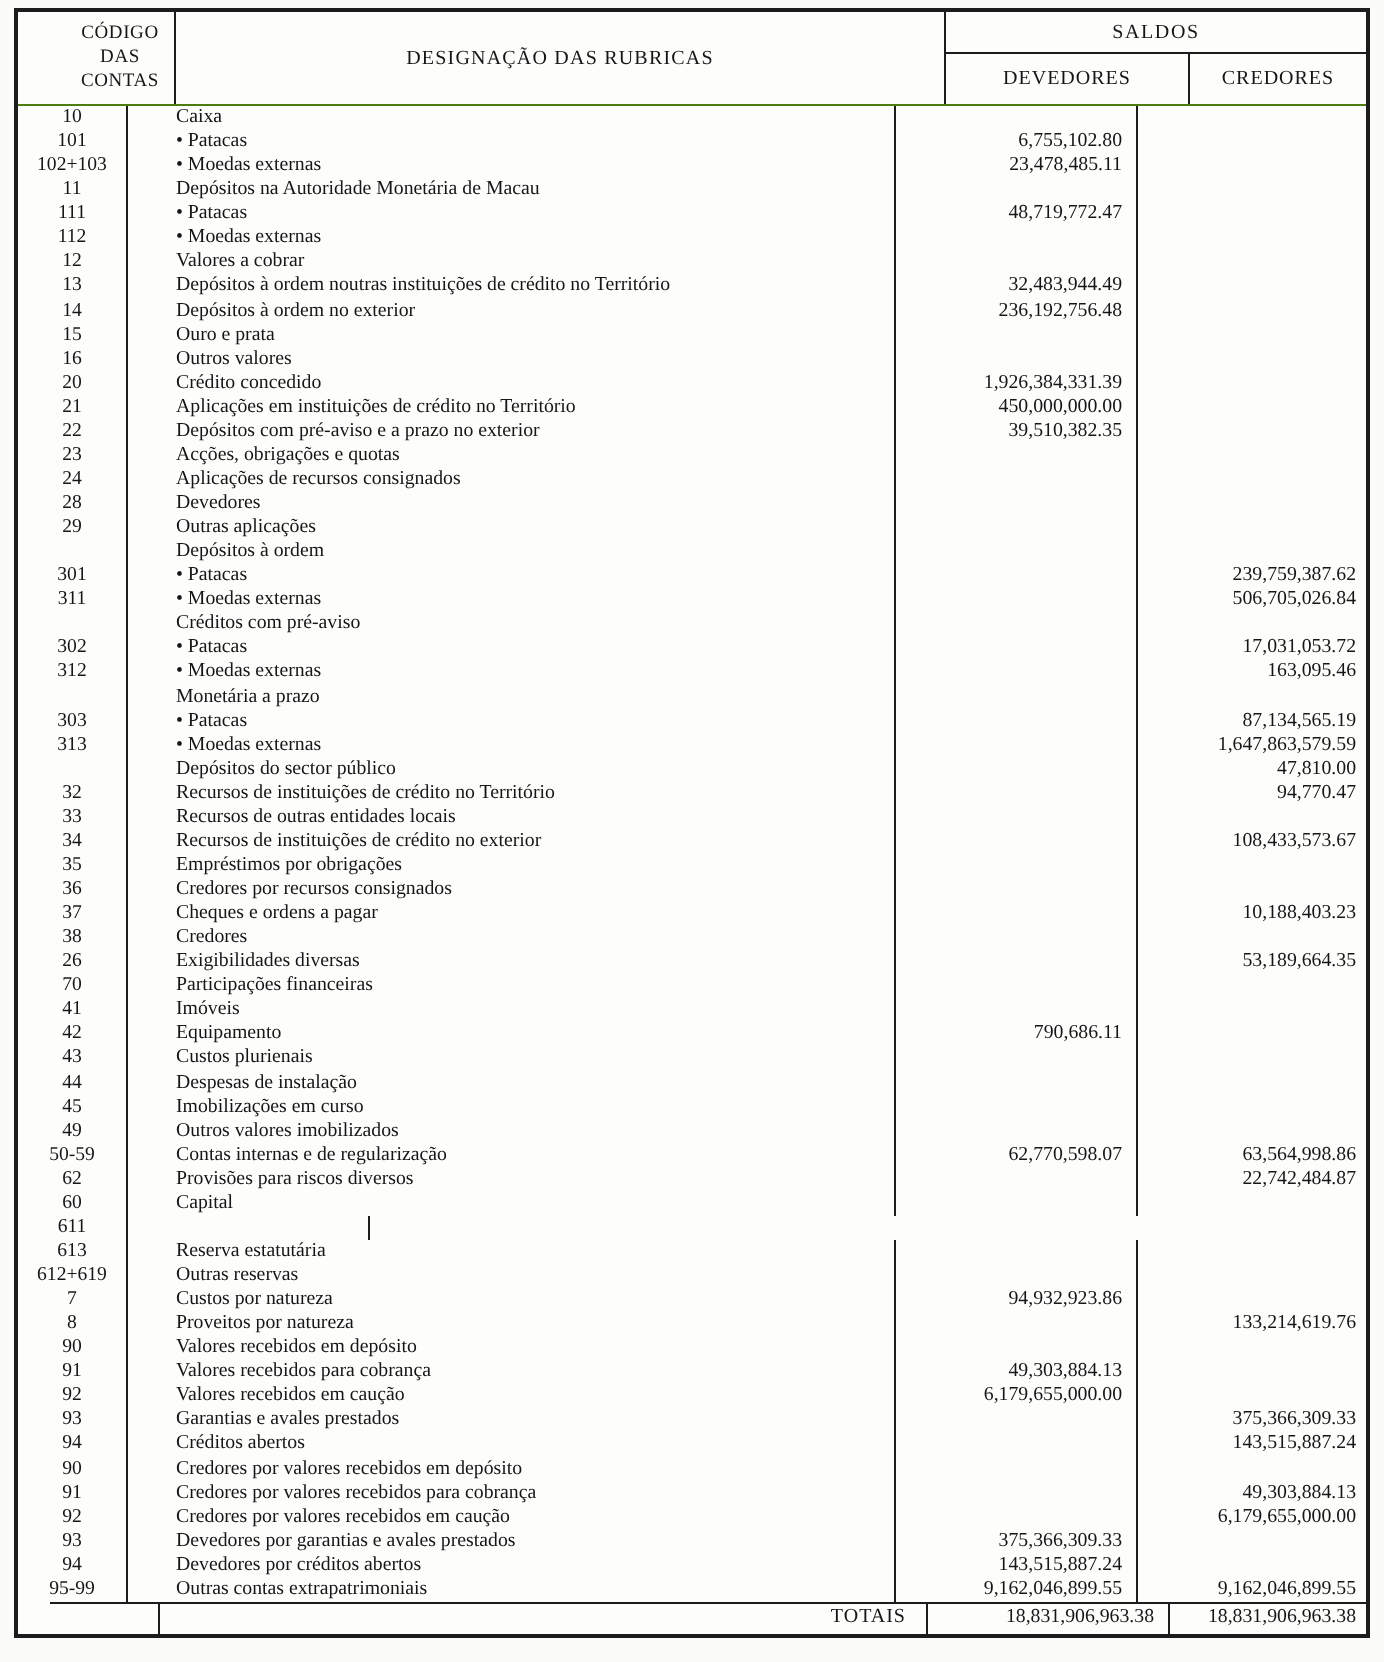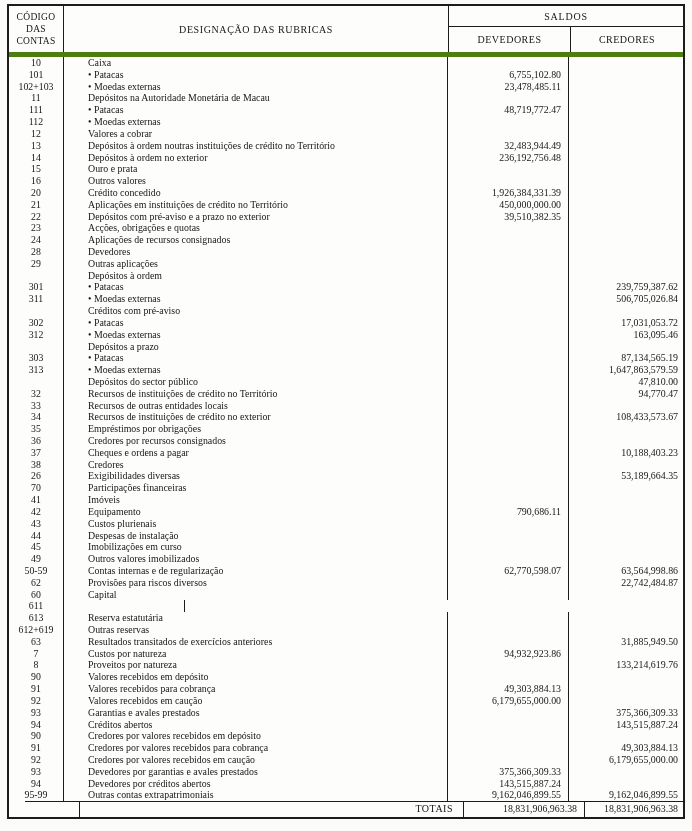--- a/index.html
+++ b/index.html
@@ -13,21 +13,21 @@
   }
   .table{
     position:absolute;left:7px;top:4px;
     width:678px;height:815px;
     border:2px solid #1c1c1c;
     box-sizing:border-box;
     display:flex;flex-direction:column;
     background:#fdfdfc;
   }
   
-  .thead{display:flex;height:46px;border-bottom:5px solid #4d7c0f;flex:0 0 auto;}
+  .thead{display:flex;height:46px;border-bottom:1px solid #4d7c0f;flex:0 0 auto;padding-left:24px;}
   .h-code{
     width:54px;flex:0 0 54px;border-right:1px solid #1c1c1c;
     display:flex;align-items:center;justify-content:center;
     text-align:center;font-size:9.5px;line-height:12px;
     white-space:pre-line;letter-spacing:.3px;
   }
   .h-desig{
     width:384px;flex:0 0 384px;border-right:1px solid #1c1c1c;
     display:flex;align-items:center;justify-content:center;
     font-size:10px;letter-spacing:.6px;
@@ -243,21 +243,21 @@
         <div class="c-cred">17,031,053.72</div>
       </div>
       <div class="trow">
         <div class="c-code">312</div>
         <div class="c-desig">• Moedas externas</div>
         <div class="c-dev"></div>
         <div class="c-cred">163,095.46</div>
       </div>
       <div class="trow">
         <div class="c-code"></div>
-        <div class="c-desig">Depósitos a prazo</div>
+        <div class="c-desig">Monetária a prazo</div>
         <div class="c-dev"></div>
         <div class="c-cred"></div>
       </div>
       <div class="trow">
         <div class="c-code">303</div>
         <div class="c-desig">• Patacas</div>
         <div class="c-dev"></div>
         <div class="c-cred">87,134,565.19</div>
       </div>
       <div class="trow">
@@ -389,26 +389,20 @@
         <div class="c-code">613</div>
         <div class="c-desig">Reserva estatutária</div>
         <div class="c-dev"></div>
         <div class="c-cred"></div>
       </div>
       <div class="trow">
         <div class="c-code">612+619</div>
         <div class="c-desig">Outras reservas</div>
         <div class="c-dev"></div>
         <div class="c-cred"></div>
-      </div>
-      <div class="trow">
-        <div class="c-code">63</div>
-        <div class="c-desig">Resultados transitados de exercícios anteriores</div>
-        <div class="c-dev"></div>
-        <div class="c-cred">31,885,949.50</div>
       </div>
       <div class="trow">
         <div class="c-code">7</div>
         <div class="c-desig">Custos por natureza</div>
         <div class="c-dev">94,932,923.86</div>
         <div class="c-cred"></div>
       </div>
       <div class="trow">
         <div class="c-code">8</div>
         <div class="c-desig">Proveitos por natureza</div>

